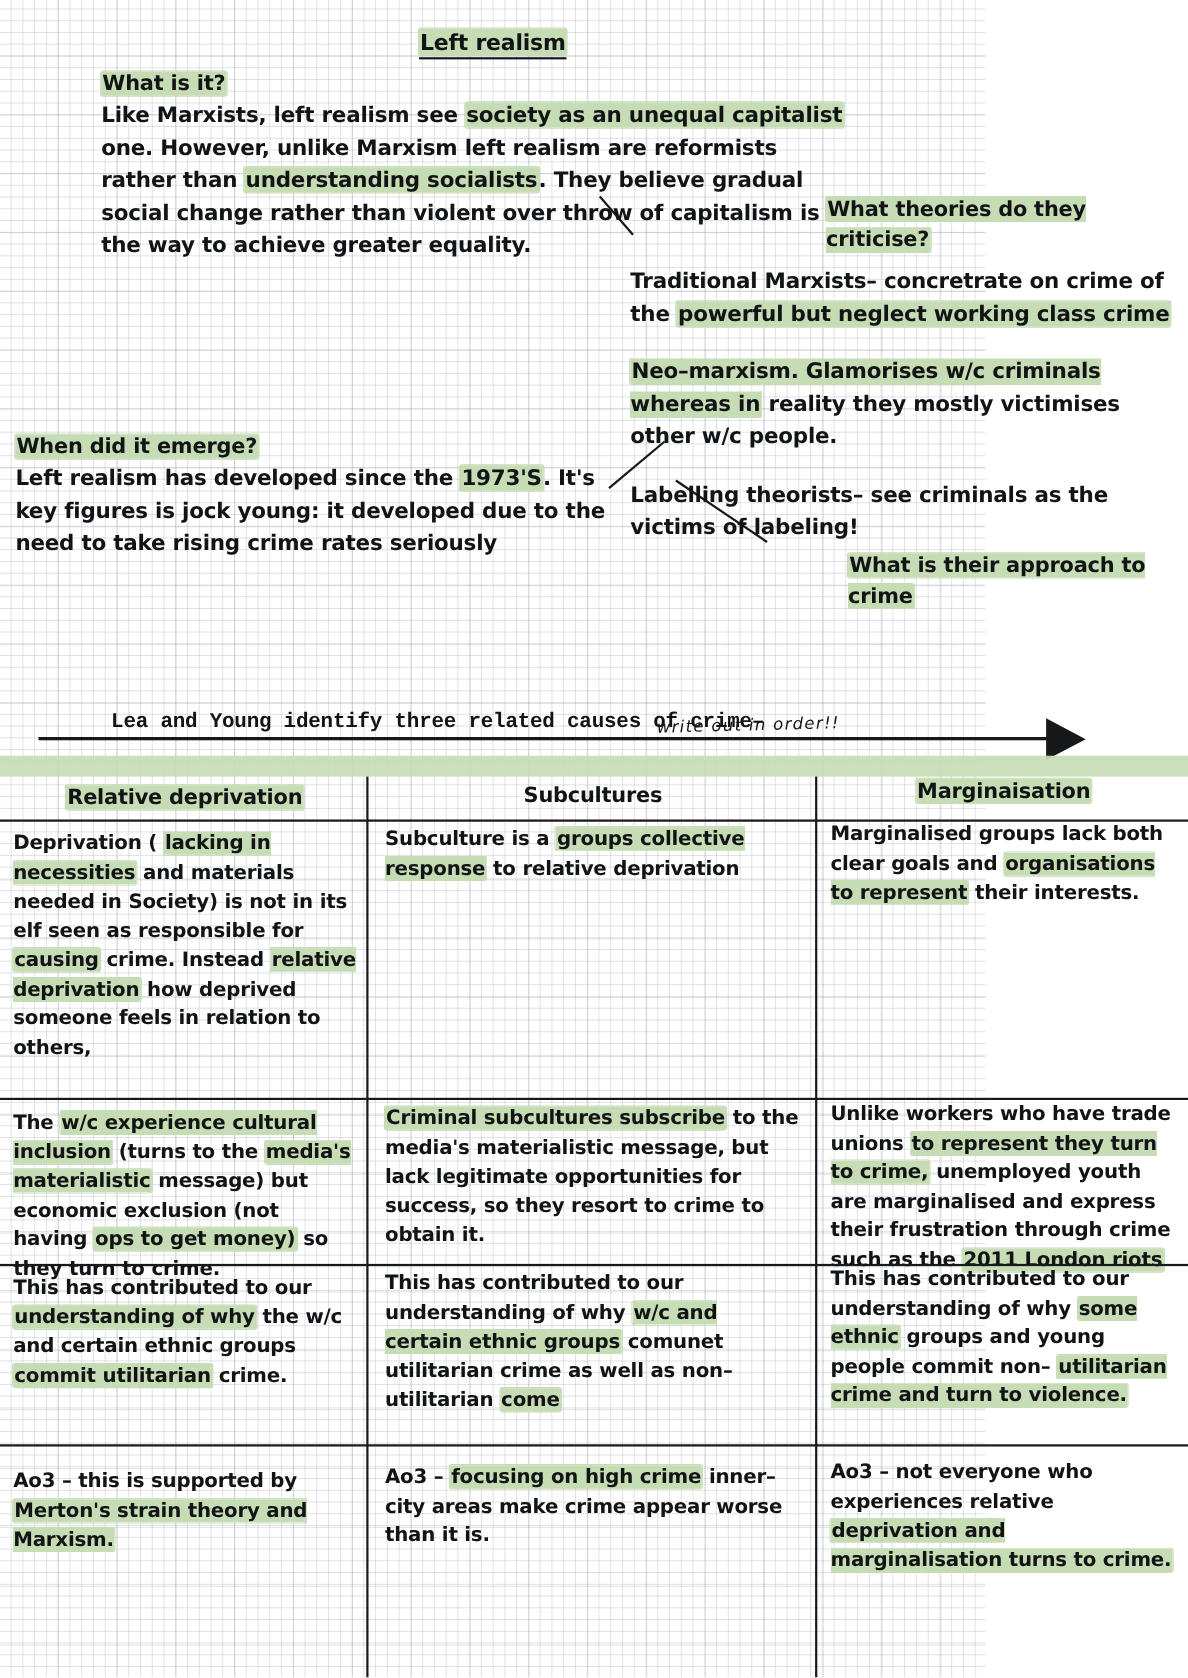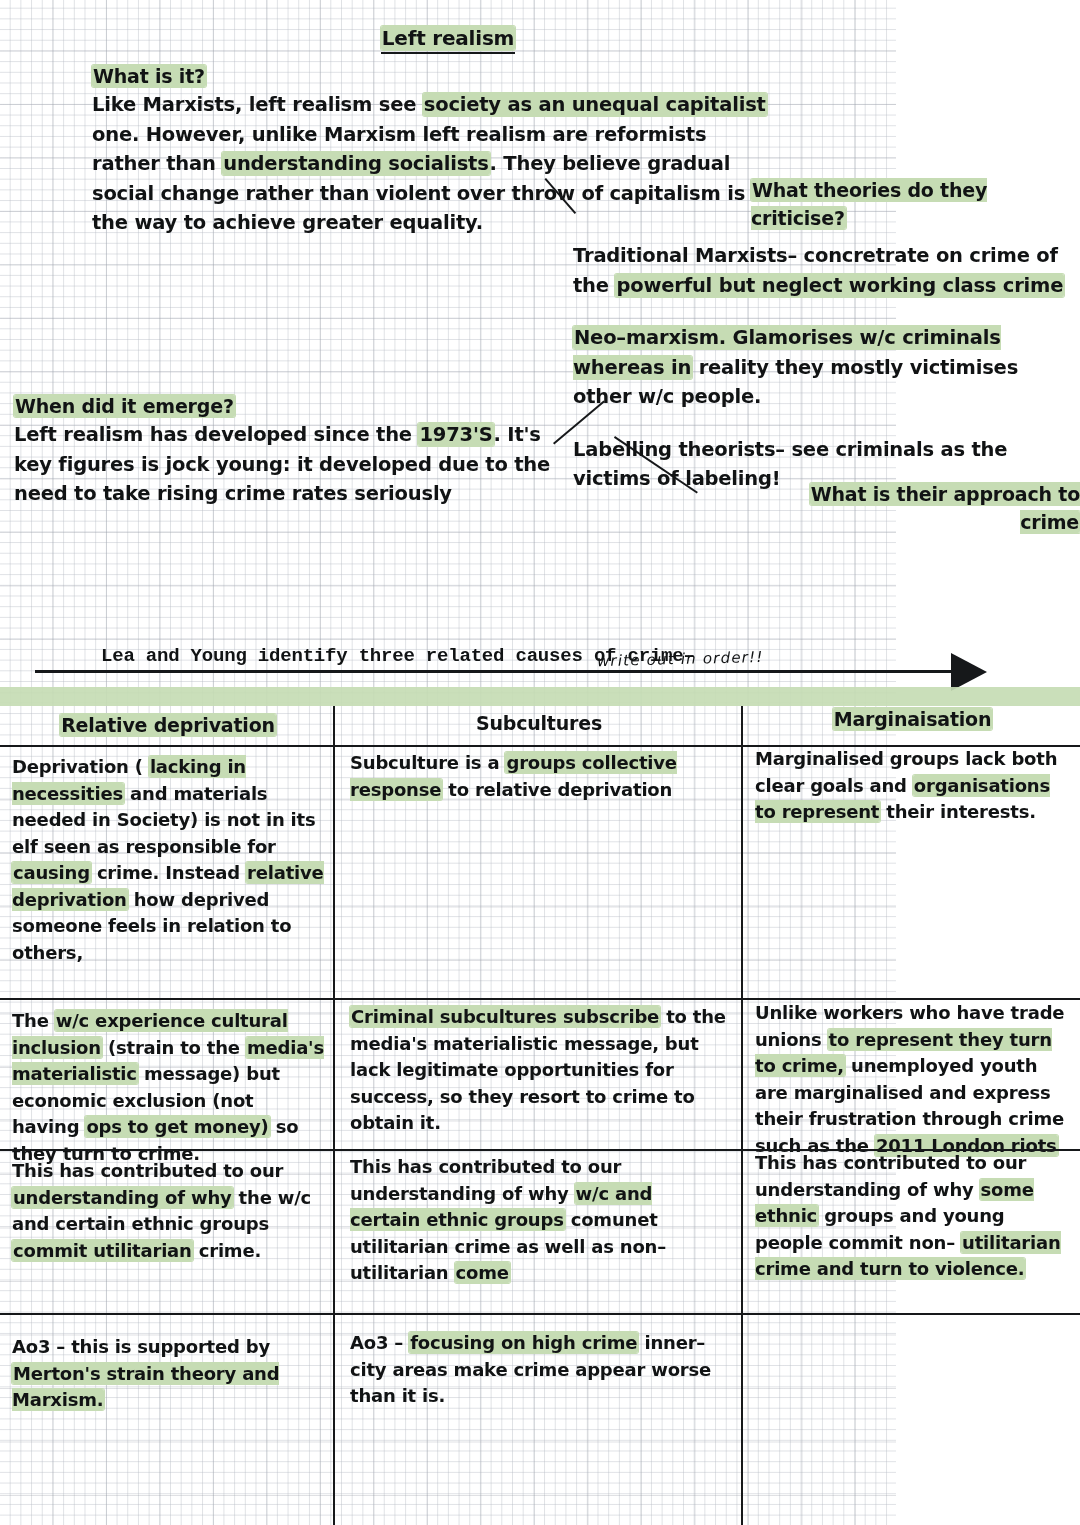--- a/index.html
+++ b/index.html
@@ -53,21 +53,21 @@
     padding-bottom:2px;
   }
   .para{font-size:19.5px;line-height:29.5px;}
   .head{font-size:19px;line-height:28px;}
 
   #what-is-it{left:48px;top:62px;width:680px;margin-left:44px;}
   #criticise{left:573px;top:176px;width:500px;}
   #criticise .qhead{text-align:left;padding-left:178px;}
   #emerge{left:14px;top:392px;width:570px;}
   #approach{left:628px;top:480px;width:452px;}
-  #approach .qhead{text-align:right;padding-left:143px;}
+  #approach .qhead{text-align:left;padding-left:143px;margin-top:20px;}
   .gap{height:23px;}
 
   
   .conn{position:absolute;background:#16181a;transform-origin:0 0;height:2px;}
 
   
   #arrowwrap{left:35px;top:650px;width:1000px;height:28px;}
   #arrowline{
     position:absolute;left:0;top:20px;width:920px;height:3px;background:#16181a;
   }
@@ -177,21 +177,21 @@
     <div class="hand cell c1" style="top:48px;"><span>Deprivation ( </span><span class="hl">lacking in necessities</span><span> and materials needed in Society) is not in its elf seen as responsible for </span><span class="hl">causing</span><span> crime. Instead </span><span class="hl">relative deprivation</span><span> how deprived someone feels in relation to others,</span></div>
 
     <div class="hand cell c3" style="top:40px;"><span>Marginalised groups lack both clear goals and </span><span class="hl">organisations to represent</span><span> their interests.</span></div>
 
     <div class="hand cell c2" style="top:44px;"><span>Subculture is a </span><span class="hl">groups collective response</span><span> to relative deprivation</span></div>
 
     <div class="hline" style="left:0;top:292px;width:333px;"></div>
     <div class="hline" style="left:333px;top:292px;width:408px;"></div>
     <div class="hline" style="left:741px;top:292px;width:339px;"></div>
 
-    <div class="hand cell c1" style="top:302px;"><span>The </span><span class="hl">w/c experience cultural inclusion</span><span> (strain to the </span><span class="hl">media's materialistic</span><span> message) but economic exclusion (not having </span><span class="hl">ops to get money)</span><span> so they turn to crime.</span></div>
+    <div class="hand cell c1" style="top:302px;"><span>The </span><span class="hl">w/c experience cultural inclusion</span><span> (turns to the </span><span class="hl">media's materialistic</span><span> message) but economic exclusion (not having </span><span class="hl">ops to get money)</span><span> so they turn to crime.</span></div>
 
     <div class="hand cell c2" style="top:298px;"><span class="hl">Criminal subcultures subscribe</span><span> to the media's materialistic message, but lack legitimate opportunities for success, so they resort to crime to obtain it.</span></div>
 
     <div class="hand cell c3" style="top:294px;"><span>Unlike workers who have trade unions </span><span class="hl">to represent they turn to crime,</span><span> unemployed youth are marginalised and express their frustration through crime such as the </span><span class="hl">2011 London riots</span></div>
 
     <div class="hline" style="left:0;top:443px;width:333px;"></div>
     <div class="hline" style="left:333px;top:443px;width:408px;"></div>
     <div class="hline" style="left:741px;top:443px;width:339px;"></div>
 
     <div class="hand cell c1" style="top:452px;"><span>This has contributed to our </span><span class="hl">understanding of why</span><span> the w/c and certain ethnic groups </span><span class="hl">commit utilitarian</span><span> crime.</span></div>
@@ -201,15 +201,16 @@
     <div class="hand cell c3" style="top:444px;"><span>This has contributed to our understanding of why </span><span class="hl">some ethnic</span><span> groups and young people commit non– </span><span class="hl">utilitarian crime and turn to violence.</span></div>
 
     <div class="hline" style="left:0;top:607px;width:333px;"></div>
     <div class="hline" style="left:333px;top:607px;width:408px;"></div>
     <div class="hline" style="left:741px;top:607px;width:339px;"></div>
 
     <div class="hand cell c1" style="top:628px;"><span>Ao3 – this is supported by </span><span class="hl">Merton's strain theory and Marxism.</span></div>
 
     <div class="hand cell c2" style="top:624px;"><span>Ao3 – </span><span class="hl">focusing on high crime</span><span> inner–city areas make crime appear worse than it is.</span></div>
 
+    <div class="hand cell c3" style="top:620px;"><span>Ao3 – not everyone who experiences relative </span><span class="hl">deprivation and marginalisation turns to crime.</span><span></span></div>
 
   </div>
 </div>
 
 </body></html>

